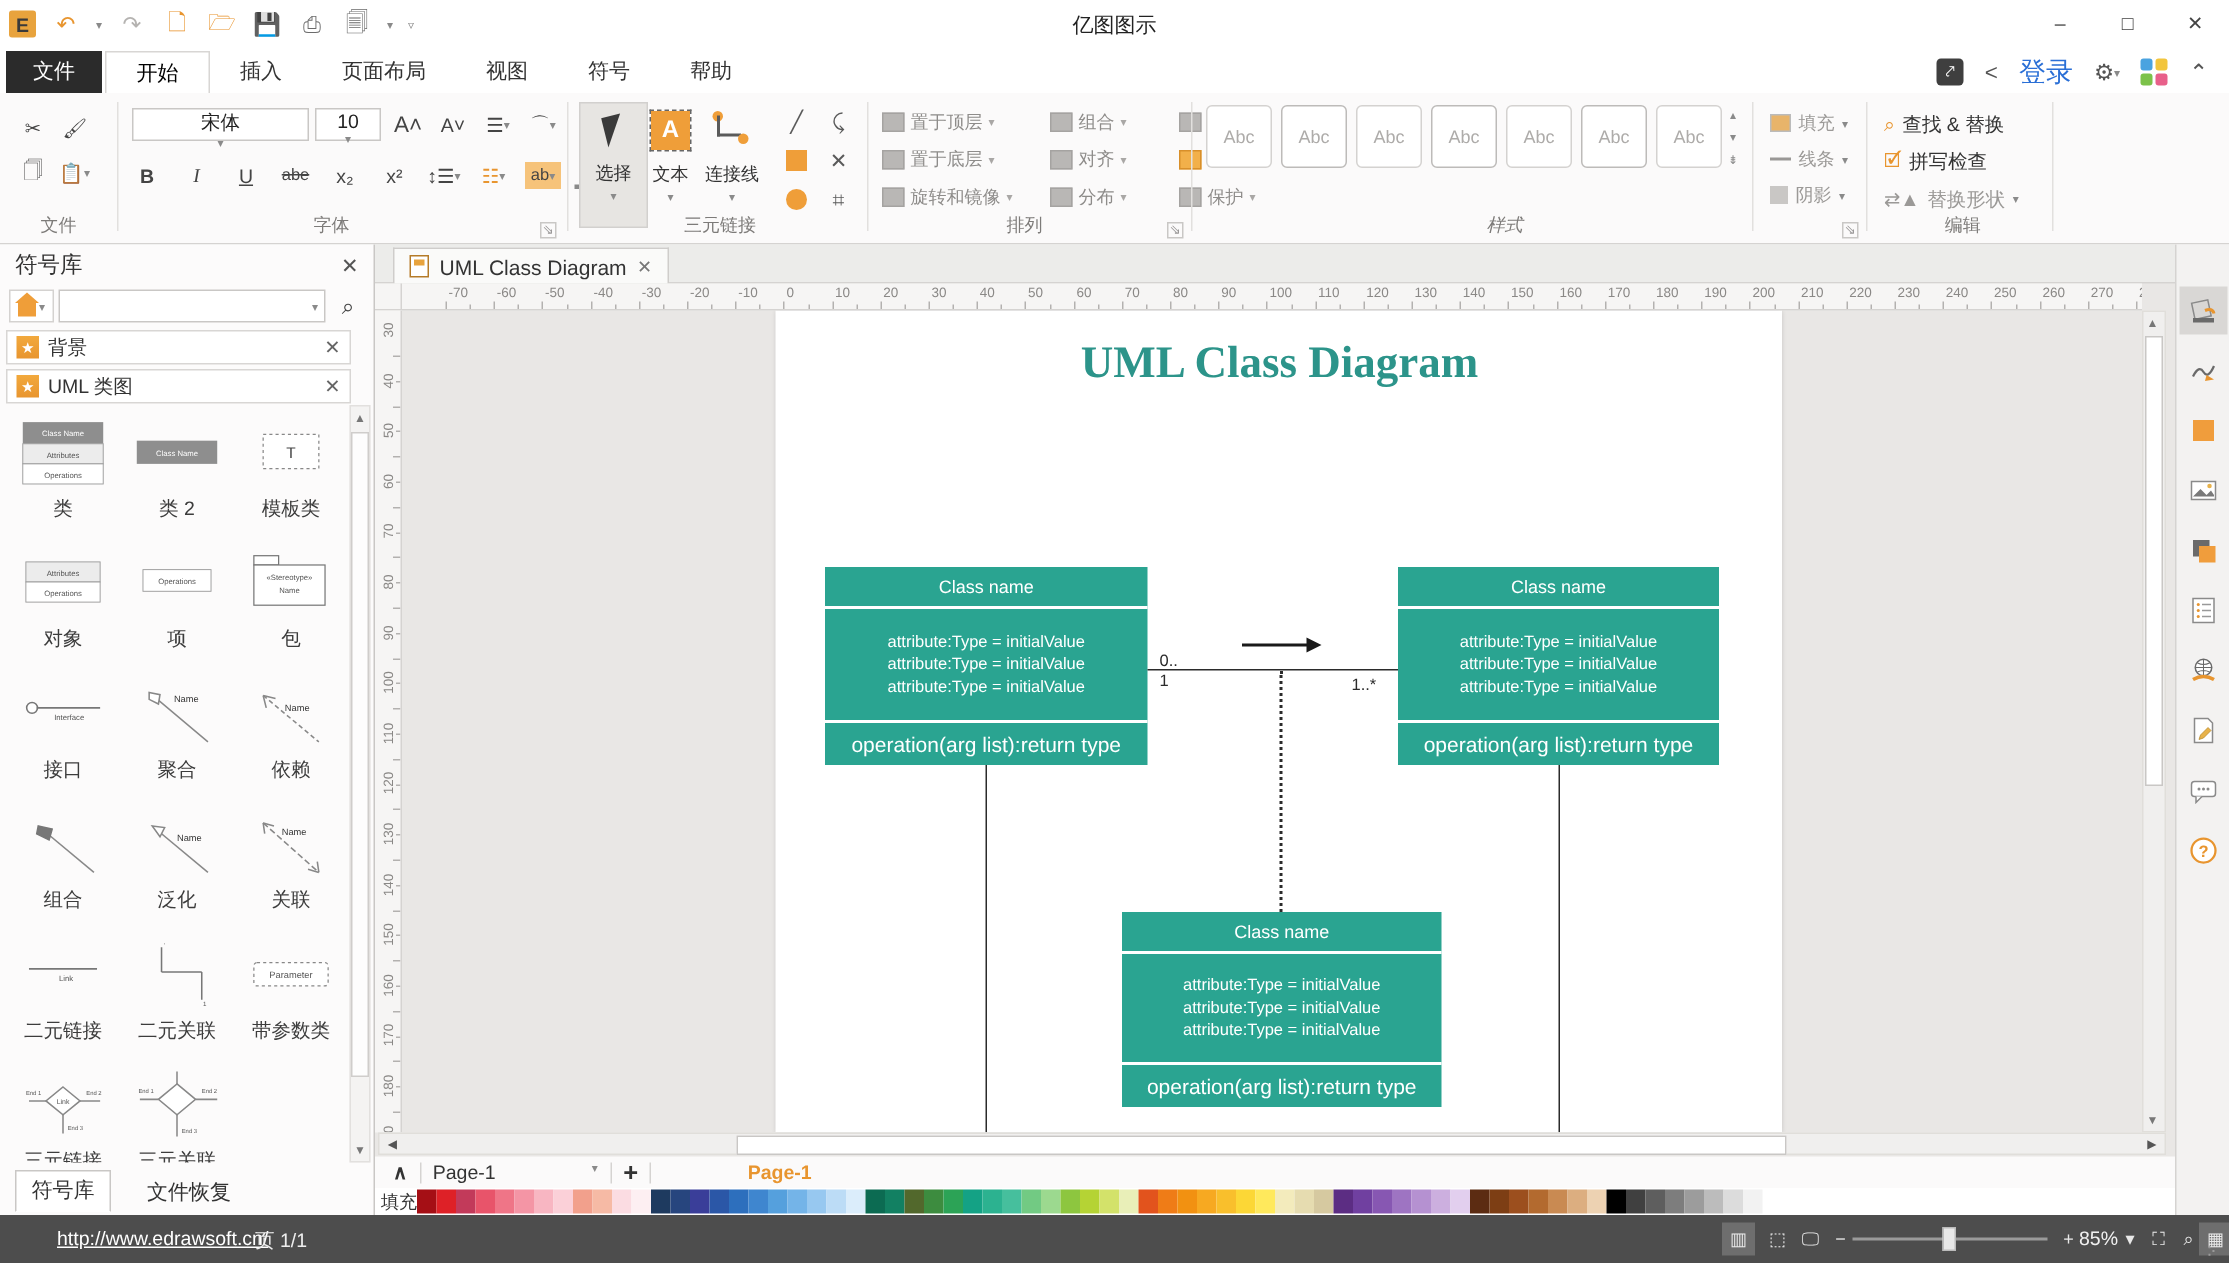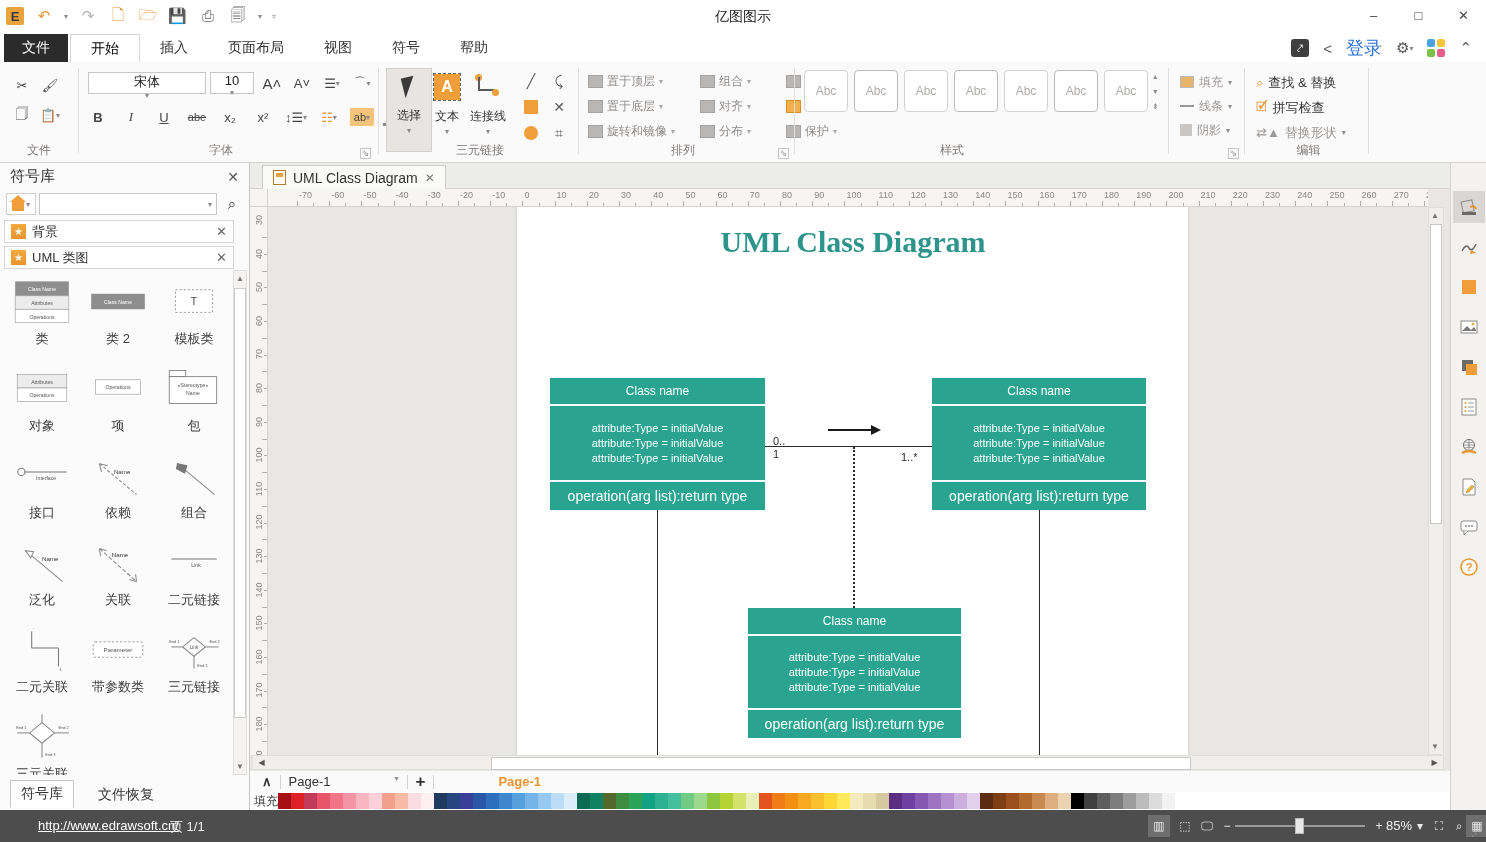--- a/index.html
+++ b/index.html
@@ -330,21 +330,21 @@
       <span class="stylebox" style="border-color: rgb(189, 187, 185);">Abc</span>
       <span class="stylebox">Abc</span>
       <span class="stylebox" style="border-color: rgb(189, 187, 185);">Abc</span>
       <span class="stylebox">Abc</span>
     </div>
   <div class="abs" style="left:1152px; top:10px; display:flex; flex-direction:column; gap:6px; font-size:8px; color:#8a8a8a; align-items:center;">
     <span>▴</span>
     <span>▾</span>
     <span>⇟</span>
   </div>
-  <div class="rgroup-label" style="left:872px; width:160px;">样式</div>
+  <div class="rgroup-label" style="left:923px; width:160px;font-style:italic;">样式</div>
   <div class="rsep" style="left:1168px;"></div>
 
   <div class="abs" style="left:1180px; top:8px; display:flex; flex-direction:column;">
     <span class="fmt-item">
         <span style="width:14px;height:12px;background:#e8b46a;border:1px solid #bbb;"></span>
         <span>填充</span>
         <span class="mini-caret">▾</span>
       </span>
     <span class="fmt-item">
         <span style="width:14px;height:2px;background:#9a9896;"></span>
@@ -472,20 +472,30 @@
         </div>
         <div class="symcell">
           <span class="prev">
             <svg width="66" height="48" viewBox="0 0 64 46">
               <circle cx="12" cy="20" r="3.5" fill="#fff" stroke="#777"></circle>
               <line x1="15" y1="20" x2="56" y2="20" stroke="#777"></line>
               <text x="36" y="28" font-size="5" fill="#555" text-anchor="middle" font-family="Liberation Sans,sans-serif">Interface</text>
             </svg>
           </span>
           <span class="slbl">接口</span>
+        </div>
+        <div class="symcell">
+          <span class="prev">
+            <svg width="66" height="48" viewBox="0 0 64 46">
+              <line x1="14" y1="10" x2="52" y2="42" stroke="#888"></line>
+              <path d="M14 10 l7 1.5 l-1 6 l-6 -3 z" fill="#fff" stroke="#888"></path>
+              <text x="38" y="16" font-size="6" fill="#333" text-anchor="middle" font-family="Liberation Sans,sans-serif">Name</text>
+            </svg>
+          </span>
+          <span class="slbl">聚合</span>
         </div>
         <div class="symcell">
           <span class="prev">
             <svg width="66" height="48" viewBox="0 0 64 46">
               <line x1="14" y1="12" x2="50" y2="42" stroke="#888" stroke-dasharray="3,2"></line>
               <path d="M14 12 l8 2 M14 12 l2 8" stroke="#888" fill="none"></path>
               <text x="36" y="22" font-size="6" fill="#333" text-anchor="middle" font-family="Liberation Sans,sans-serif">Name</text>
             </svg>
           </span>
           <span class="slbl">依赖</span>

